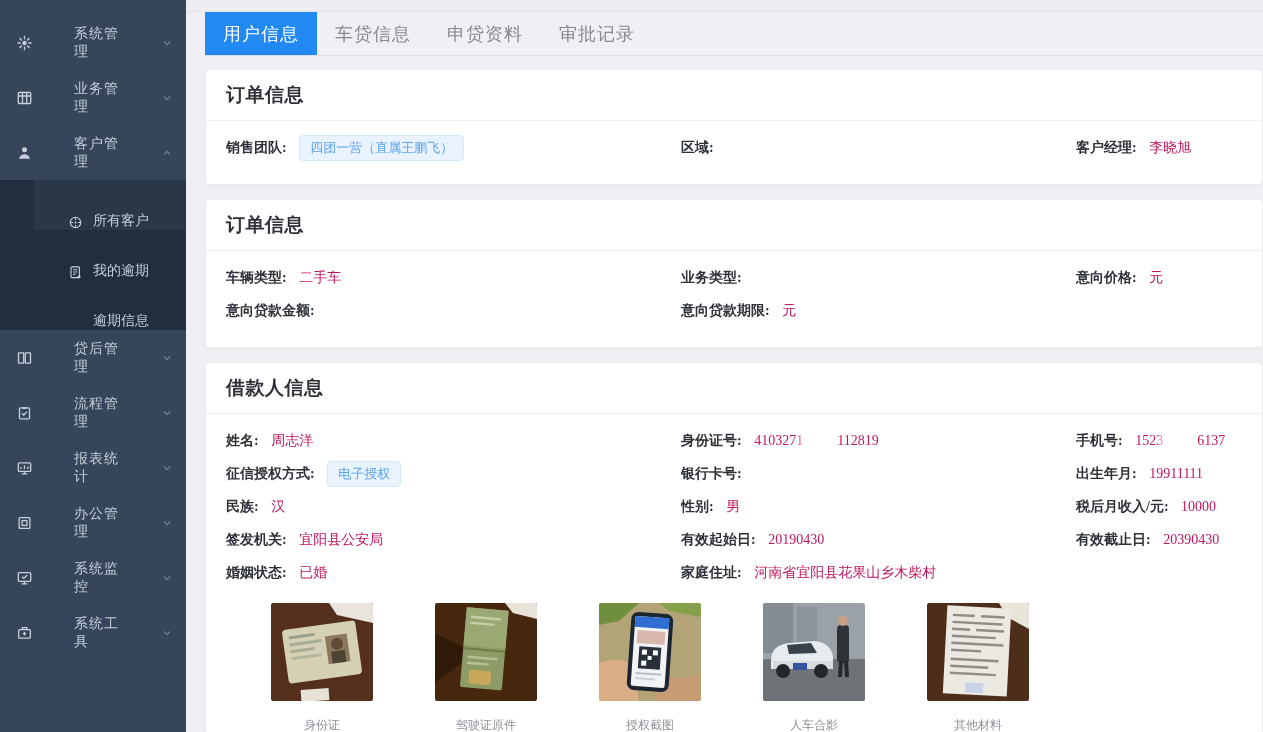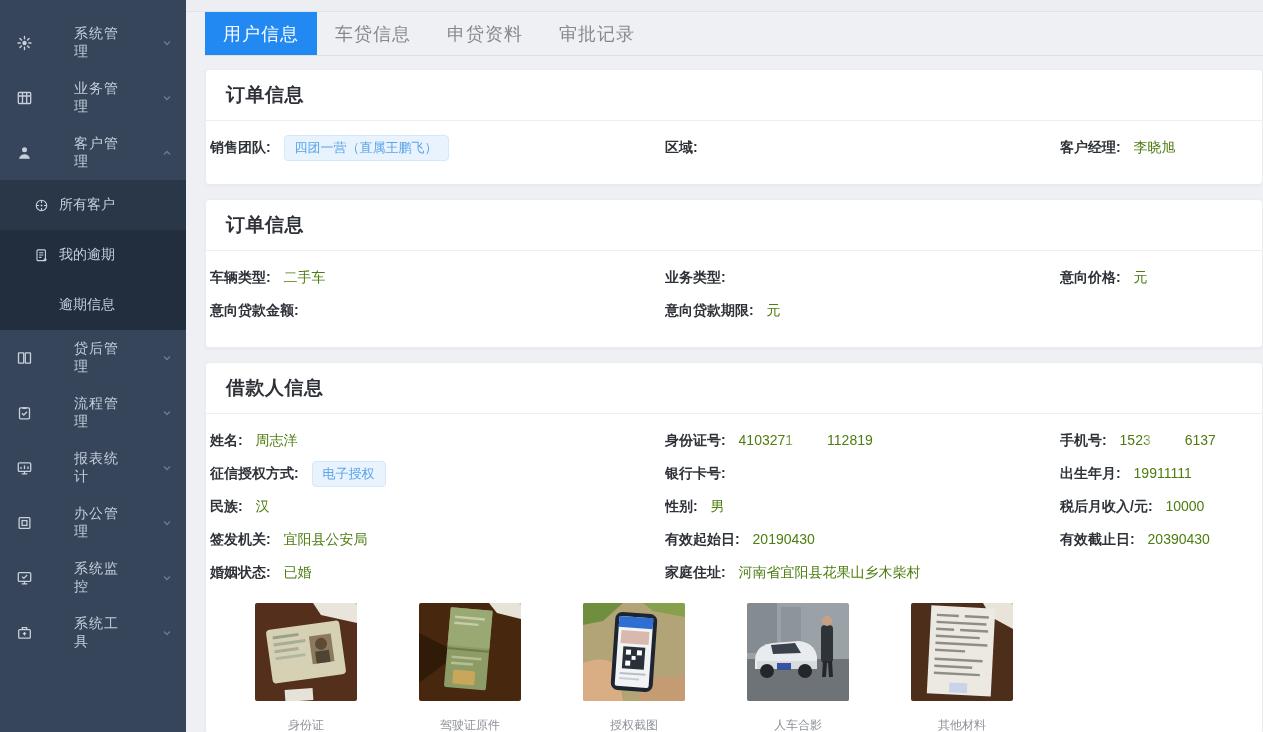--- a/index.html
+++ b/index.html
@@ -9,47 +9,47 @@
   
   .sidebar { position:absolute; left:0; top:0; bottom:0; width:186px;
     background:#36455a; padding-top:15px; z-index:2; }
   .side-item { height:55px; display:flex; align-items:center; padding:0 14px 0 16px;
     color:#c4cedb; font-size:14px; cursor:pointer;gap:32px; }
   .side-item .mi { width:17px; height:16px; margin-right:9px; color:#c7d0dc; flex:none; }
   .side-item .lbl { letter-spacing:1px; }
   .chev { margin-left:auto; color:#6d7c90; width:10px; height:10px; flex:none; }
   .chev.up { transform:rotate(180deg); }
   .submenu { background:#222d3d; }
-  .sub-item { height:50px; display:flex; align-items:center; padding-left:34px;
-    color:#c4cedb; font-size:14px; cursor:pointer; }
+  .sub-item { height:50px; display:flex; align-items:flex-end; padding-left:34px;
+    color:#c4cedb; font-size:14px; cursor:pointer;margin-left:34px; }
   .sub-item.active { background:#2a3749; }
   .sub-item .mi { width:15px; height:15px; margin-right:10px; color:#c7d0dc; flex:none; }
   .sub-item.noicon { padding-left:59px; }
 
   
   .main { position:absolute; left:186px; top:0; right:0; bottom:0;
     background:#eef0f4; padding-left:19px; }
   .topstrip { height:12px; background:#eceef2; border-bottom:1px solid #dfe2e7;
     margin-left:-19px; }
   .tabbar { display:flex; border-bottom:1px solid #dcdfe5; background:transparent; }
   .tab { height:43px; padding:0 18px; display:flex; align-items:center;
     font-size:18px; color:#87898d; cursor:pointer; letter-spacing:1px; }
   .tab.active { background:#2289f2; color:#fff; }
 
   .card { background:#fff; border:1px solid #e9ecf0; border-radius:4px;
     margin:13px 0 14px 0; box-shadow:0 1px 3px rgba(0,0,0,.04); }
   .card-title { padding:12px 20px; font-size:19px; font-weight:700; color:#2e3238;
     border-bottom:1px solid #eceef2; letter-spacing:.5px; }
-  .card-body { padding:10px 4px 20px; }
+  .card-body { padding:10px 20px 20px;font-family:Liberation Serif, serif; }
   .card-body.tight { padding-bottom:0; }
   .row { display:grid; grid-template-columns:455px 395px 1fr;
     align-items:center; min-height:33px; }
   .field { font-size:14px; white-space:nowrap; overflow:hidden; }
   .fl { font-weight:700; color:#2e3238; margin-right:9px; }
-  .fv { color:#4d7c0f; }
+  .fv { color:#be185d; }
   .redact { display:inline-block; width:32px; height:15px; background:#fff;
     border-radius:2px; vertical-align:-2px; margin:0 1px;
     box-shadow:0 0 6px 3px rgba(255,255,255,.95); }
   .tag { display:inline-block; padding:3px 10px; background:#e8f3fe;
     border:1px solid #d3e8fb; border-radius:4px; color:#5ba4ea; font-size:13px;
     cursor:pointer; }
 
   .photos { display:flex; gap:62px; margin:14px 0 0 45px; }
   .ph { width:102px; cursor:pointer; }
   .ph svg { width:102px; height:98px; display:block; border-radius:2px; }

